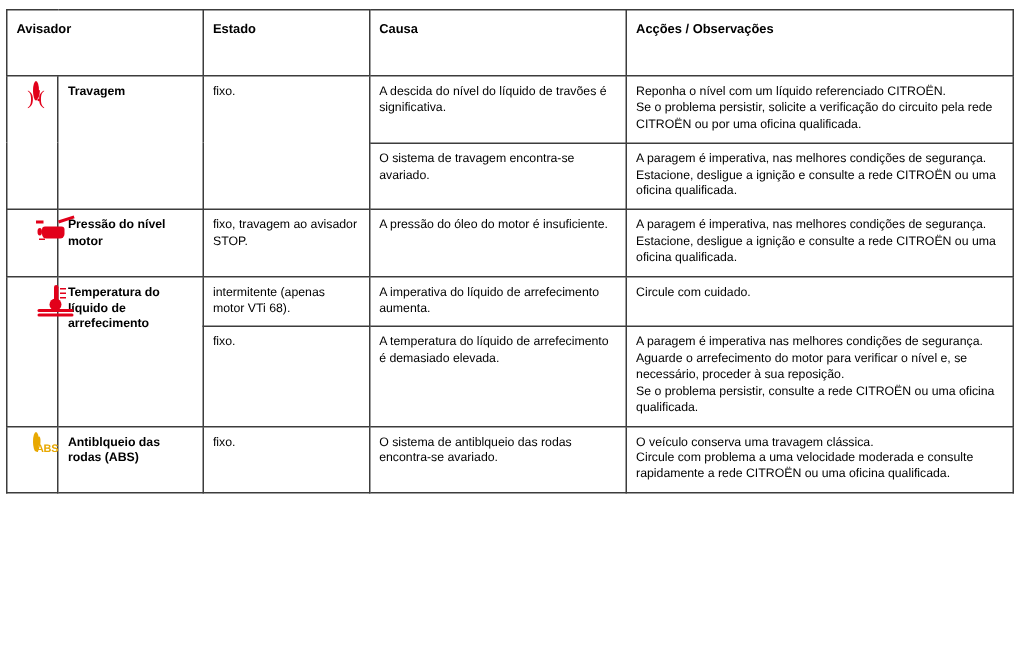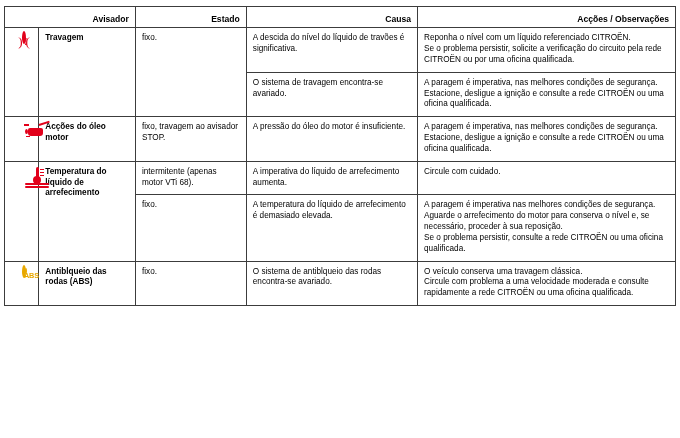--- a/index.html
+++ b/index.html
@@ -30,23 +30,23 @@
     border: 1px solid #3c3c3c;
     vertical-align: top;
     padding: 5px 6px 6px 6px;
     font-size: 8.2px;
     line-height: 1.32;
   }
   table.warn th {
     font-weight: bold;
     font-size: 8.6px;
     background: #ffffff;
-    text-align: right;
+    text-align: left;
     padding-top: 7px;
-    padding-bottom: 2px;
+    padding-bottom: 25px;
   }
   .col-icon { width: 34px; }
   .col-name { width: 96px; }
   .col-estado { width: 110px; }
   .col-causa { width: 170px; }
   .col-accoes { width: 256px; }
 
   td.icon-cell {
     text-align: center;
     vertical-align: top;
@@ -243,21 +243,21 @@
           <span class="icon-wrap">
             <span class="ico-oil">
               <span class="dash1"></span>
               <span class="dash2"></span>
               <span class="drop"></span>
               <span class="body"></span>
               <span class="spout"></span>
             </span>
           </span>
         </td>
-        <td class="name-cell">Acções do óleo motor</td>
+        <td class="name-cell">Pressão do nível motor</td>
         <td><span class="cell-text">fixo, travagem ao avisador STOP.</span></td>
         <td><span class="cell-text">A pressão do óleo do motor é insuficiente.</span></td>
         <td><span class="cell-text">A paragem é imperativa, nas melhores condições de segurança.
 Estacione, desligue a ignição e consulte a rede CITROËN ou uma oficina qualificada.</span></td>
       </tr>
 
       <tr>
         <td class="icon-cell" rowspan="2">
           <span class="icon-wrap">
             <span class="ico-temp">
@@ -274,21 +274,21 @@
         <td class="name-cell" rowspan="2">Temperatura do líquido de arrefecimento</td>
         <td><span class="cell-text">intermitente (apenas motor VTi 68).</span></td>
         <td><span class="cell-text">A imperativa do líquido de arrefecimento aumenta.</span></td>
         <td><span class="cell-text">Circule com cuidado.</span></td>
       </tr>
 
       <tr>
         <td><span class="cell-text">fixo.</span></td>
         <td><span class="cell-text">A temperatura do líquido de arrefecimento é demasiado elevada.</span></td>
         <td><span class="cell-text">A paragem é imperativa nas melhores condições de segurança.
-Aguarde o arrefecimento do motor para conserva o nível e, se necessário, proceder à sua reposição.
+Aguarde o arrefecimento do motor para verificar o nível e, se necessário, proceder à sua reposição.
 Se o problema persistir, consulte a rede CITROËN ou uma oficina qualificada.</span></td>
       </tr>
 
       <tr>
         <td class="icon-cell">
           <span class="icon-wrap">
             <span class="ico-abs">
               <span class="inner"></span>
               <span class="txt">ABS</span>
             </span>

